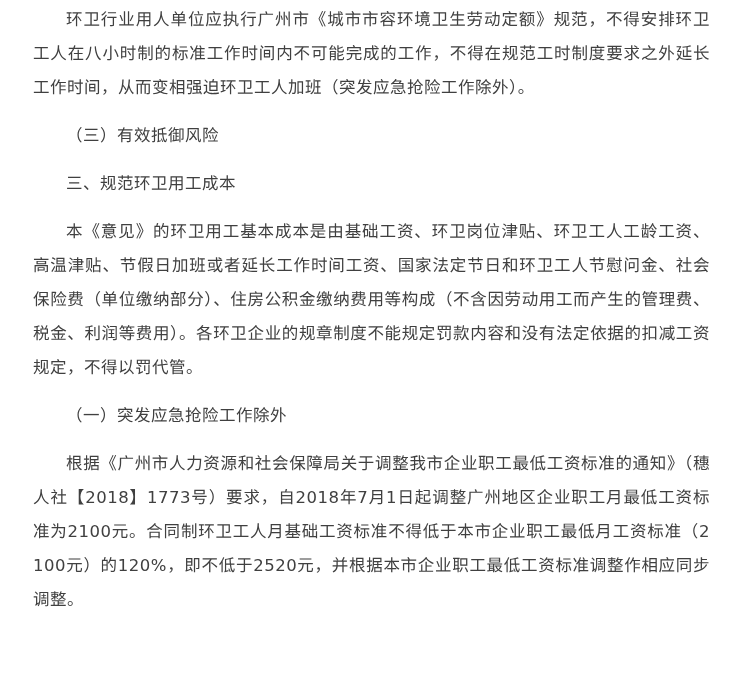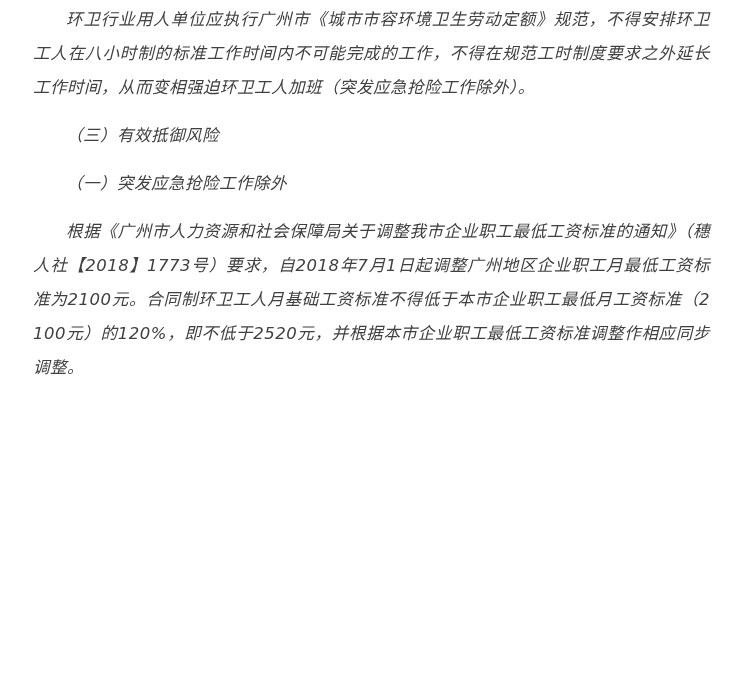--- a/index.html
+++ b/index.html
@@ -12,21 +12,20 @@
     height: 690px;
     overflow: hidden;
     font-family: "DejaVu Sans", "Liberation Sans", sans-serif;
   }
   .doc-page {
     box-sizing: border-box;
     width: 739px;
     height: 598px;
     padding: 3px 29px 0 33px;
     background: #ffffff;
-    font-style: italic;
   }
   .doc-page p {
     margin: 0 0 14px 0;
     font-size: 16.5px;
     line-height: 34px;
     color: #404040;
     text-align: justify;
     text-indent: 2em;
     letter-spacing: 0.5px;
     word-break: break-all;
@@ -38,18 +37,20 @@
 </style>
 </head>
 <body>
 
 <div class="doc-page">
   <p class="body-paragraph">环卫行业用人单位应执行广州市《城市市容环境卫生劳动定额》规范，不得安排环卫工人在八小时制的标准工作时间内不可能完成的工作，不得在规范工时制度要求之外延长工作时间，从而变相强迫环卫工人加班（突发应急抢险工作除外）。</p>
 
   <p class="sub-heading">（三）有效抵御风险</p>
 
 
+  <p class="section-heading">三、规范环卫用工成本</p>
 
+  <p class="body-paragraph">本《意见》的环卫用工基本成本是由基础工资、环卫岗位津贴、环卫工人工龄工资、高温津贴、节假日加班或者延长工作时间工资、国家法定节日和环卫工人节慰问金、社会保险费（单位缴纳部分）、住房公积金缴纳费用等构成（不含因劳动用工而产生的管理费、税金、利润等费用）。各环卫企业的规章制度不能规定罚款内容和没有法定依据的扣减工资规定，不得以罚代管。</p>
 
   <p class="sub-heading">（一）突发应急抢险工作除外</p>
 
   <p class="body-paragraph">根据《广州市人力资源和社会保障局关于调整我市企业职工最低工资标准的通知》（穗人社【2018】1773号）要求，自2018年7月1日起调整广州地区企业职工月最低工资标准为2100元。合同制环卫工人月基础工资标准不得低于本市企业职工最低月工资标准（2100元）的120%，即不低于2520元，并根据本市企业职工最低工资标准调整作相应同步调整。</p>
 </div>
 
 </body></html>

